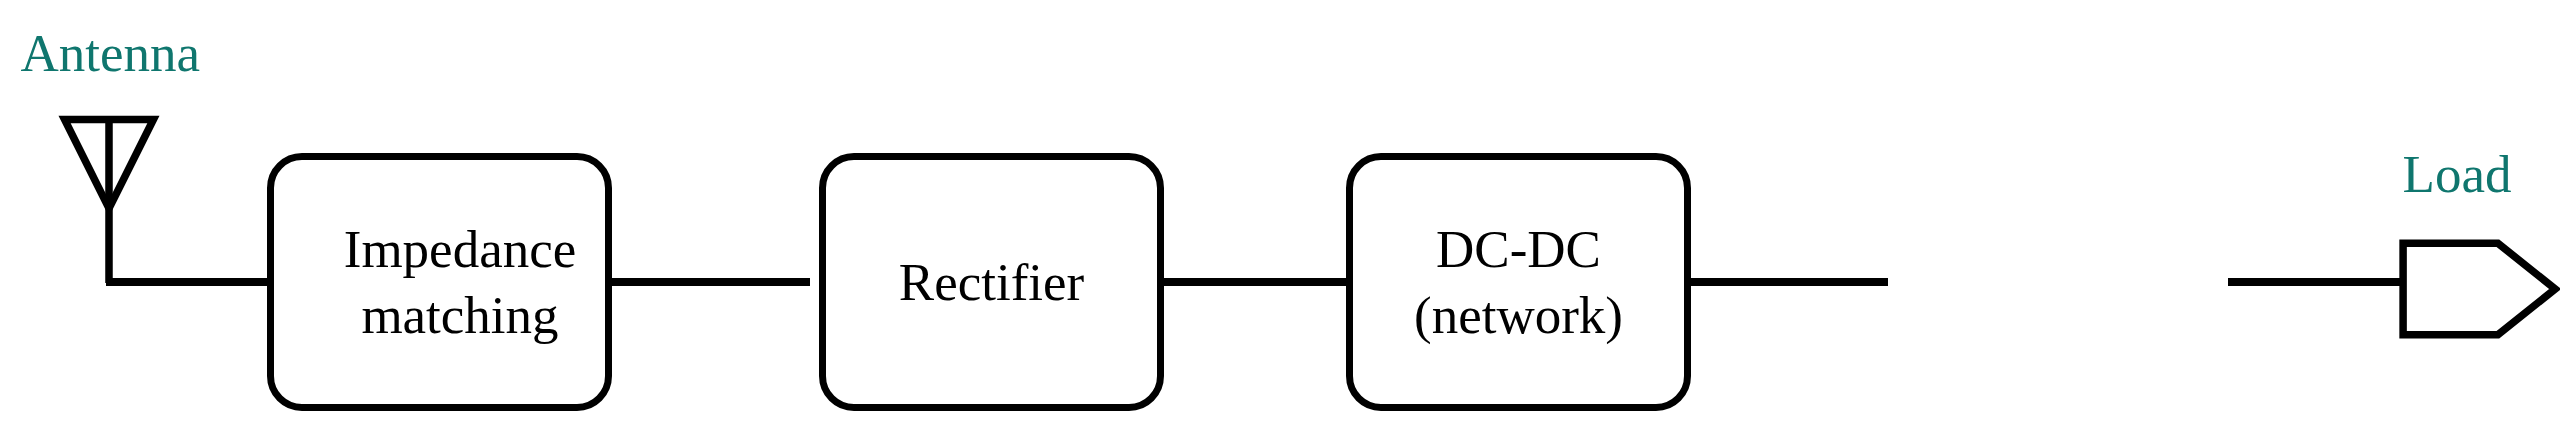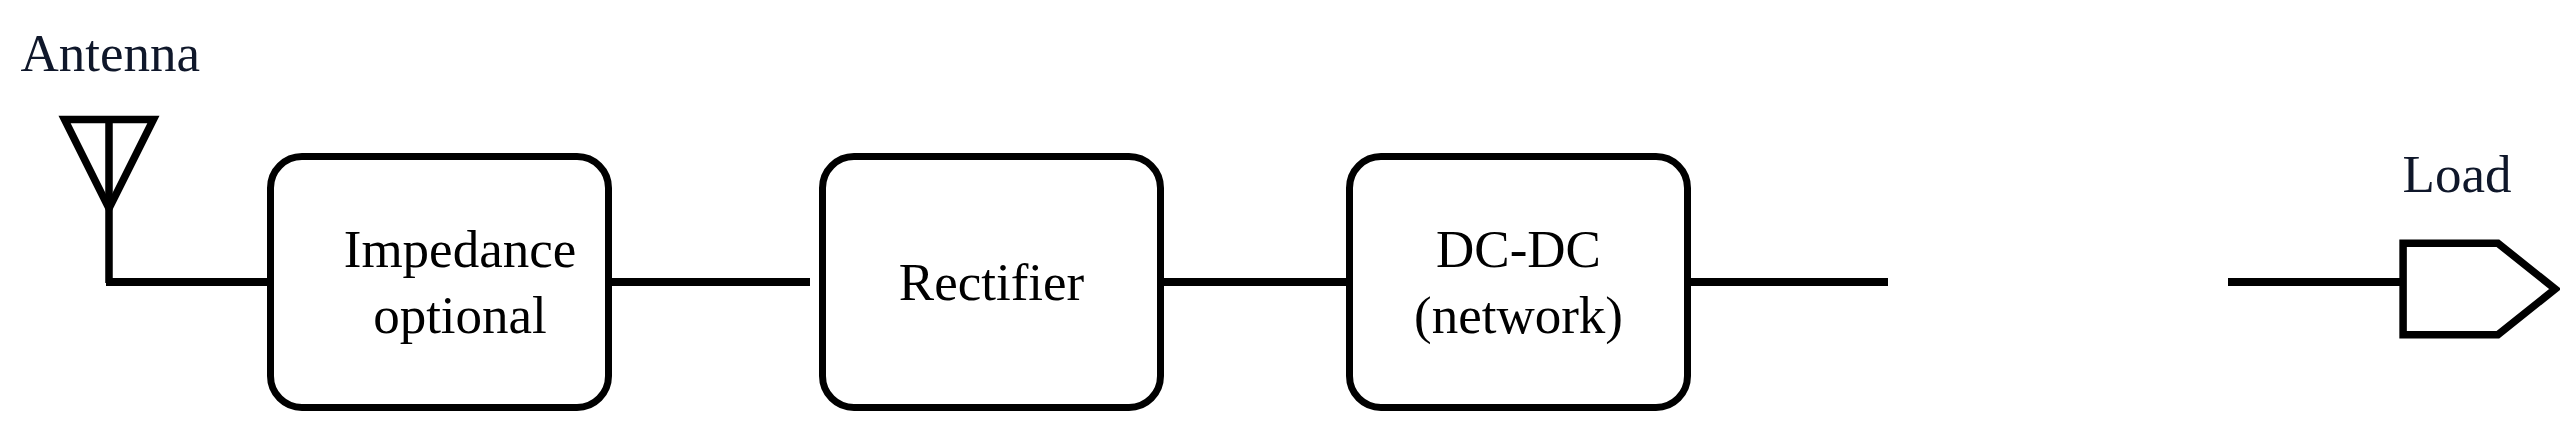--- a/index.html
+++ b/index.html
@@ -14,21 +14,21 @@
     background: #ffffff;
     overflow: hidden;
     color: #000000;
     font-family: "Liberation Serif", "DejaVu Serif", serif;
   }
   .free-label {
     position: absolute;
     font-size: 53px;
     line-height: 1.2;
     white-space: nowrap;
-    color: #0f172a;
+    color: #0f766e;
   }
   .antenna-label {
     left: 20.5px;
     top: 22px;
   }
   .load-label {
     left: 2382px;
     top: 143px;
     width: 150px;
     text-align: center;
@@ -93,21 +93,21 @@
 
   <div class="wire wire-antenna"></div>
   <div class="wire wire-1"></div>
   <div class="wire wire-2"></div>
   <div class="wire wire-3"></div>
   <div class="wire wire-load"></div>
 
   <div class="block block-1">
     <div class="block-label">
       <span class="line">Impedance</span>
-      <span class="line">optional</span>
+      <span class="line">matching</span>
     </div>
   </div>
 
   <div class="block block-2">
     <div class="block-label">
       <span class="line">Rectifier</span>
     </div>
   </div>
 
   <div class="block block-3">

